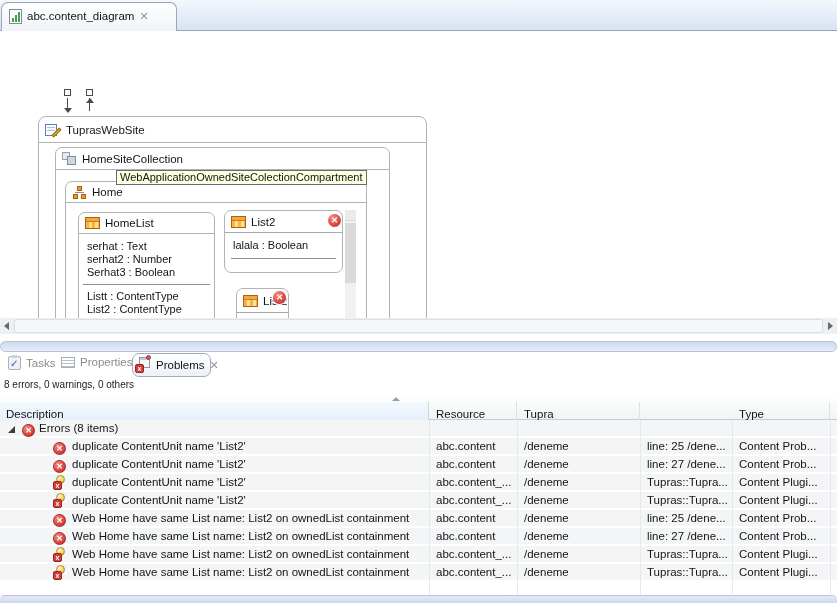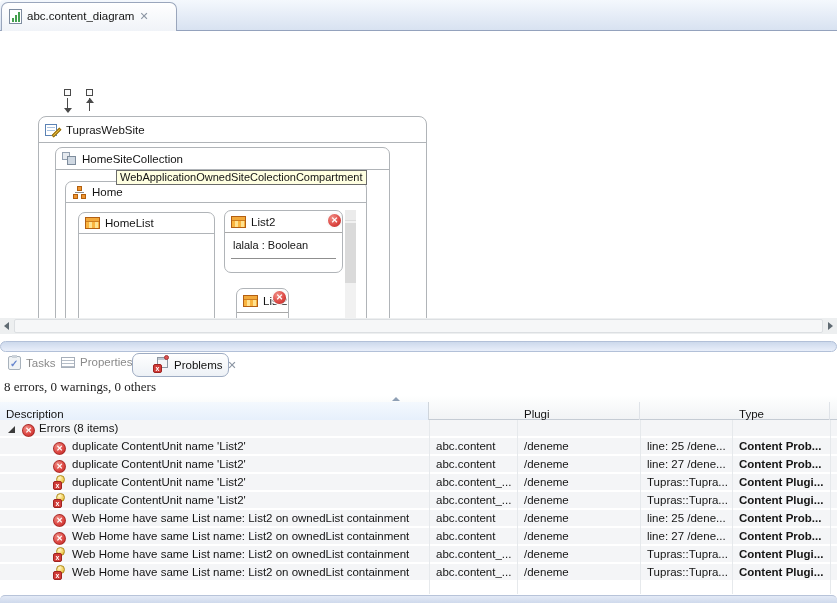--- a/index.html
+++ b/index.html
@@ -82,55 +82,55 @@
   .hscroll .thumb { position:absolute; left:14px; right:14px; top:1px; bottom:1px; background:#f6f7f8; border:1px solid #dcdfe2; border-radius:2px; }
   .hscroll .arr { position:absolute; top:4px; width:0; height:0; border-top:4px solid transparent; border-bottom:4px solid transparent; }
   .hscroll .arr.left  { left:4px;  border-right:5px solid #5f6a72; }
   .hscroll .arr.right { right:4px; border-left:5px solid #5f6a72; }
 
   
   .band { position:absolute; left:0; top:341px; width:837px; height:11px; border:1px solid #b2c0d8; border-radius:6px;
     background:linear-gradient(#cdd9ec,#e9effa); }
   .view-tabs { position:absolute; left:0; top:352px; width:837px; height:25px; background:#fff; }
   .vtab { position:absolute; top:4px; display:flex; align-items:center; gap:5px; color:#8a8a8a; }
-  .vtab-active { position:absolute; left:132px; top:1px; width:97px; height:24px; border:1px solid #9dabc2; border-radius:7px;
-    background:linear-gradient(#ffffff,#edf1f6); display:flex; align-items:center; gap:5px; padding:0 20px; color:#111; }
+  .vtab-active { position:absolute; left:132px; top:1px; width:79px; height:24px; border:1px solid #9dabc2; border-radius:7px;
+    background:linear-gradient(#ffffff,#edf1f6); display:flex; align-items:center; gap:5px; padding:0 2px; color:#111; }
   .tk-icon { position:relative; width:13px; height:14px; background:#eef1f4; border:1px solid #9aa5b1; border-radius:2px; flex:none; opacity:.85; }
   .tk-icon::before { content:""; position:absolute; left:3px; top:-2px; width:5px; height:3px; background:#c4ccd4; }
   .tk-icon .chk { position:absolute; left:1px; top:0px; color:#4a6fc4; font-size:10px; font-weight:bold; line-height:13px; }
   .pp-icon { width:14px; height:11px; border:1px solid #98a2ae; flex:none; opacity:.85;
     background:linear-gradient(#fff,#fff), repeating-linear-gradient(180deg,#fff 0 2px,#aab3bf 2px 3px); background-blend-mode:normal;
     background:repeating-linear-gradient(180deg,#ffffff 0 2px,#aab3bf 2px 3px); }
   .pr-icon { position:relative; width:16px; height:16px; flex:none; }
   .pr-icon .win { position:absolute; right:1px; top:0; width:11px; height:11px; border:1px solid #8d97a3; background:#f4f6f8; }
   .pr-icon .win::before { content:""; position:absolute; left:0; right:0; top:0; height:2px; background:#c2cad2; }
   .pr-icon .dot { position:absolute; right:0; top:-2px; width:5px; height:5px; border-radius:50%; background:#e05252; border:1px solid #a33a36; }
   .pr-icon .xsq { position:absolute; left:0; bottom:0; width:9px; height:9px; background:#d13c38; border:1px solid #9e2320; border-radius:2px;
     color:#fff; font-size:7px; line-height:8px; text-align:center; font-weight:bold; }
 
-  .summary { position:absolute; left:4px; top:379px; font-size:13px; color:#1c1c1c;font-family:Liberation Serif, serif; }
+  .summary { position:absolute; left:4px; top:379px; font-size:10px; color:#1c1c1c; }
 
   
   .thead { position:absolute; left:0; top:395px; width:837px; height:25px; background:linear-gradient(#ffffff,#f1f3f5); border-bottom:1px solid #c5ccd4; }
   .th { position:absolute; top:7px; height:24px; line-height:24px; padding-left:7px; border-right:1px solid #dfe3e8; overflow:hidden; white-space:nowrap; }
   .th.desc { left:0; width:429px; padding-left:6px; background:linear-gradient(#f4f9fe,#e2edfb); border-right:1px solid #cfd5dc; }
   .th.res  { left:429px; width:88px; }
   .th.path { left:517px; width:123px; }
   .th.loc  { left:640px; width:92px; }
   .th.type { left:732px; width:98px; }
   .sort-up { position:absolute; left:392px; top:2px; width:0; height:0; border-left:4px solid transparent; border-right:4px solid transparent; border-bottom:4px solid #8fa0b5; }
 
   .tbody { position:absolute; left:0; top:420px; width:837px; height:175px; background:#fff; }
   .tr { position:relative; width:837px; height:18px; line-height:16px; background:#f4f5f7; border-bottom:2px solid #fff; white-space:nowrap; }
   .tr .sev { position:absolute; left:53px; top:1px; }
   .tr .d   { position:absolute; left:72px; }
   .tr .r   { position:absolute; left:436px; }
   .tr .p   { position:absolute; left:524px; }
   .tr .l   { position:absolute; left:647px;text-align:center; }
-  .tr .t   { position:absolute; left:739px;font-weight:bold; }
+  .tr .t   { position:absolute; left:739px; }
   .tr.group .sev { left:22px; }
   .tr.group .d { left:39px; }
   .twisty { position:absolute; left:8px; top:6px; width:0; height:0; border-bottom:7px solid #3c3c3c; border-left:7px solid transparent; cursor:pointer; }
   .errc { display:inline-block; width:13px; height:13px; border-radius:50%;
     background:radial-gradient(circle at 35% 30%, #f08f86, #dd4743 58%, #b52622); border:1px solid rgba(140,20,18,.6);
     color:#fff; font-size:8px; font-weight:bold; line-height:12px; text-align:center; }
   .qf { position:relative; display:inline-block; width:15px; height:15px; }
   .qf .bulb { position:absolute; left:3px; top:0; width:9px; height:9px; border-radius:50%; border:1px solid #b08c1e;
     background:radial-gradient(circle at 35% 30%, #fff8cf, #f2d262 55%, #d9ad32); }
   .qf .mark { position:absolute; left:0; bottom:0; width:9px; height:9px; background:#d13c38; border:1px solid #9e2320; border-radius:2px;
@@ -203,20 +203,28 @@
           </span>
         <span>Home</span>
       </div>
     </div>
 
     <div class="node" id="box-hlist">
       <div class="node-title">
         <span class="tbl-icon"></span>
         <span>HomeList</span>
       </div>
+      <div style="padding-top:6px">
+        <div class="attr">serhat : Text</div>
+        <div class="attr">serhat2 : Number</div>
+        <div class="attr">Serhat3 : Boolean</div>
+        <div class="sep"></div>
+        <div class="attr">Listt : ContentType</div>
+        <div class="attr">List2 : ContentType</div>
+      </div>
     </div>
 
     <div class="node" id="box-l2a">
       <div class="node-title">
         <span class="tbl-icon"></span>
         <span>List2</span>
       </div>
       <div class="attr" style="padding-top:6px">lalala : Boolean</div>
       <div class="sep" style="margin:6px 6px 0 6px"></div>
       <span class="err-badge" style="right:1px; top:3px; position:absolute">✕</span>
@@ -266,21 +274,22 @@
       <span>Problems</span>
       <span class="close-x">✕</span>
     </div>
   </div>
 
   <div class="summary">8 errors, 0 warnings, 0 others</div>
 
   <div class="thead">
     <div class="th desc">Description</div>
     <span class="sort-up"></span>
-    <div class="th path">Plugi</div>
+    <div class="th res">Resource</div>
+    <div class="th path">Tupra</div>
     <div class="th type">Type</div>
   </div>
 
   <div class="tbody">
     <div class="tr group">
       <span class="twisty"></span>
       <span class="sev"><span class="errc">✕</span></span>
       <span class="d">Errors (8 items)</span>
     </div>
 

